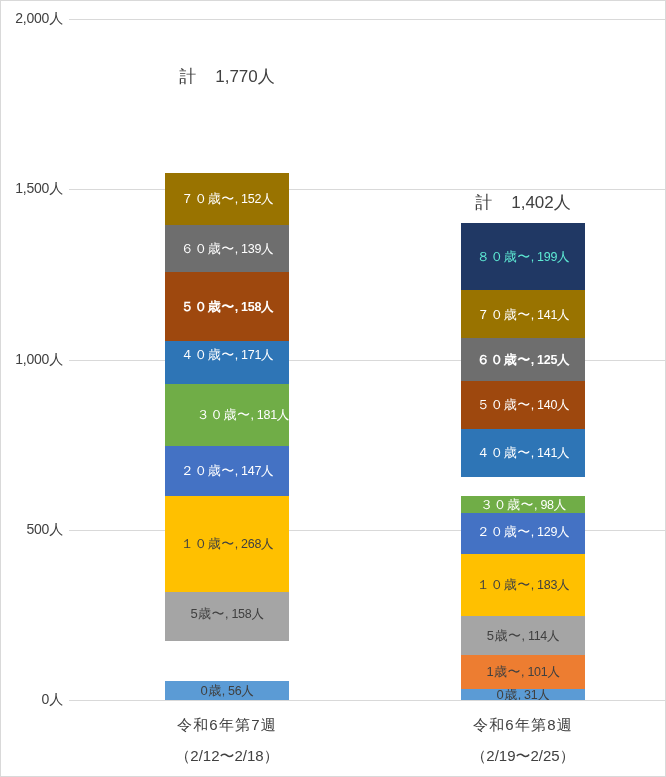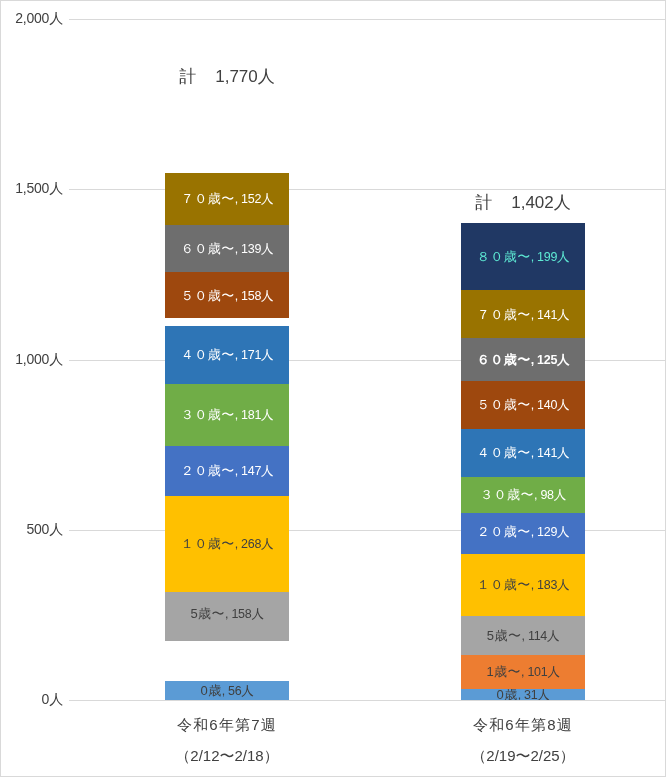--- a/index.html
+++ b/index.html
@@ -118,27 +118,27 @@
         </div>
         <div class="bar-segment" style="top: 586.294px; height: 53.799px; background: rgb(165, 165, 165);">
           <span class="seg-label" style="color: rgb(64, 64, 64);"><span class="seg-age">5歳〜</span><span>, 158人</span></span>
         </div>
         <div class="bar-segment" style="top: 495.04px; height: 96px; background: rgb(255, 192, 0); justify-content: center;">
           <span class="seg-label" style="color: rgb(64, 64, 64);"><span class="seg-age">１０歳〜</span><span>, 268人</span></span>
         </div>
         <div class="bar-segment" style="top: 444.987px; height: 50.0535px; background: rgb(68, 114, 196);">
           <span class="seg-label" style="color: rgb(255, 255, 255);"><span class="seg-age">２０歳〜</span><span>, 147人</span></span>
         </div>
-        <div class="bar-segment" style="top: 383.356px; height: 61.6305px; background: rgb(112, 173, 71);">
+        <div class="bar-segment" style="top: 383.356px; height: 61.6305px; background: rgb(112, 173, 71); justify-content: flex-end;">
           <span class="seg-label" style="color: rgb(255, 255, 255);"><span class="seg-age">３０歳〜</span><span>, 181人</span></span>
         </div>
         <div class="bar-segment" style="top: 325.131px; height: 58.2255px; background: rgb(46, 117, 182);">
           <span class="seg-label" style="color: rgb(255, 255, 255);"><span class="seg-age">４０歳〜</span><span>, 171人</span></span>
         </div>
-        <div class="bar-segment" style="top: 271.332px; height: 46px; background: rgb(158, 72, 14);">
+        <div class="bar-segment" style="top: 271.332px; height: 69px; background: rgb(158, 72, 14); font-weight: bold;">
           <span class="seg-label" style="color: rgb(255, 255, 255);"><span class="seg-age">５０歳〜</span><span>, 158人</span></span>
         </div>
         <div class="bar-segment" style="top: 224.002px; height: 47.3295px; background: rgb(110, 110, 110);">
           <span class="seg-label" style="color: rgb(255, 255, 255);"><span class="seg-age">６０歳〜</span><span>, 139人</span></span>
         </div>
         <div class="bar-segment" style="top: 172.246px; height: 51.756px; background: rgb(153, 115, 0);">
           <span class="seg-label" style="color: rgb(255, 255, 255);"><span class="seg-age">７０歳〜</span><span>, 152人</span></span>
         </div>
       </div>
       <div class="bar-column" style="left: 460px; top: 0px; height: 777px;">
@@ -150,21 +150,21 @@
         </div>
         <div class="bar-segment" style="top: 615.237px; height: 38.817px; background: rgb(165, 165, 165);">
           <span class="seg-label" style="color: rgb(64, 64, 64);"><span class="seg-age">5歳〜</span><span>, 114人</span></span>
         </div>
         <div class="bar-segment" style="top: 552.925px; height: 62.3115px; background: rgb(255, 192, 0);">
           <span class="seg-label" style="color: rgb(64, 64, 64);"><span class="seg-age">１０歳〜</span><span>, 183人</span></span>
         </div>
         <div class="bar-segment" style="top: 509.001px; height: 43.9245px; background: rgb(68, 114, 196);">
           <span class="seg-label" style="color: rgb(255, 255, 255);"><span class="seg-age">２０歳〜</span><span>, 129人</span></span>
         </div>
-        <div class="bar-segment" style="top: 475px; height: 37px; background: rgb(112, 173, 71);">
+        <div class="bar-segment" style="top: 495px; height: 17px; background: rgb(112, 173, 71);">
           <span class="seg-label" style="color: rgb(255, 255, 255);"><span class="seg-age">３０歳〜</span><span>, 98人</span></span>
         </div>
         <div class="bar-segment" style="top: 427.621px; height: 48.0105px; background: rgb(46, 117, 182);">
           <span class="seg-label" style="color: rgb(255, 255, 255);"><span class="seg-age">４０歳〜</span><span>, 141人</span></span>
         </div>
         <div class="bar-segment" style="top: 379.951px; height: 47.67px; background: rgb(158, 72, 14);">
           <span class="seg-label" style="color: rgb(255, 255, 255);"><span class="seg-age">５０歳〜</span><span>, 140人</span></span>
         </div>
         <div class="bar-segment" style="top: 337.389px; height: 42.5625px; background: rgb(110, 110, 110); font-weight: bold;">
           <span class="seg-label" style="color: rgb(255, 255, 255);"><span class="seg-age">６０歳〜</span><span>, 125人</span></span>

